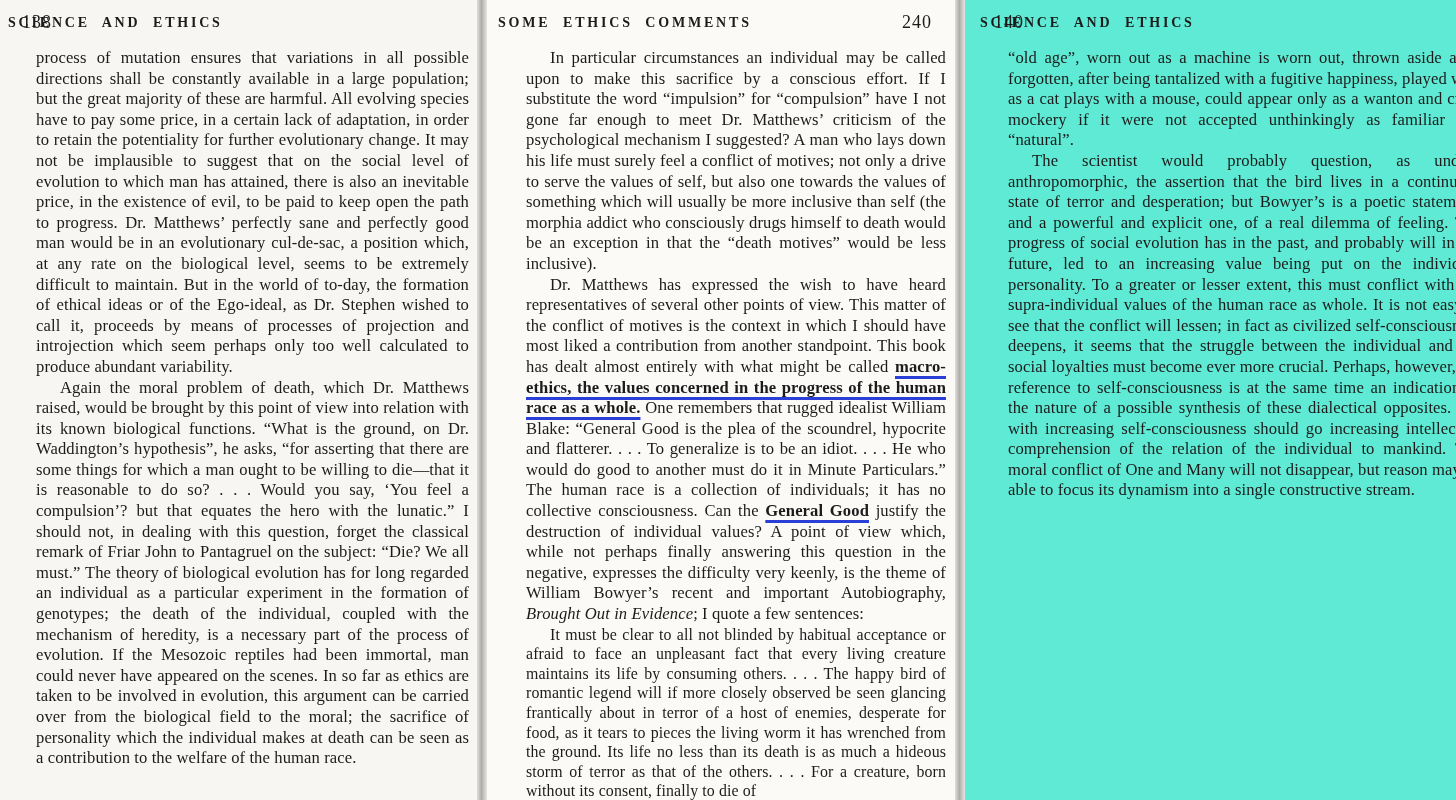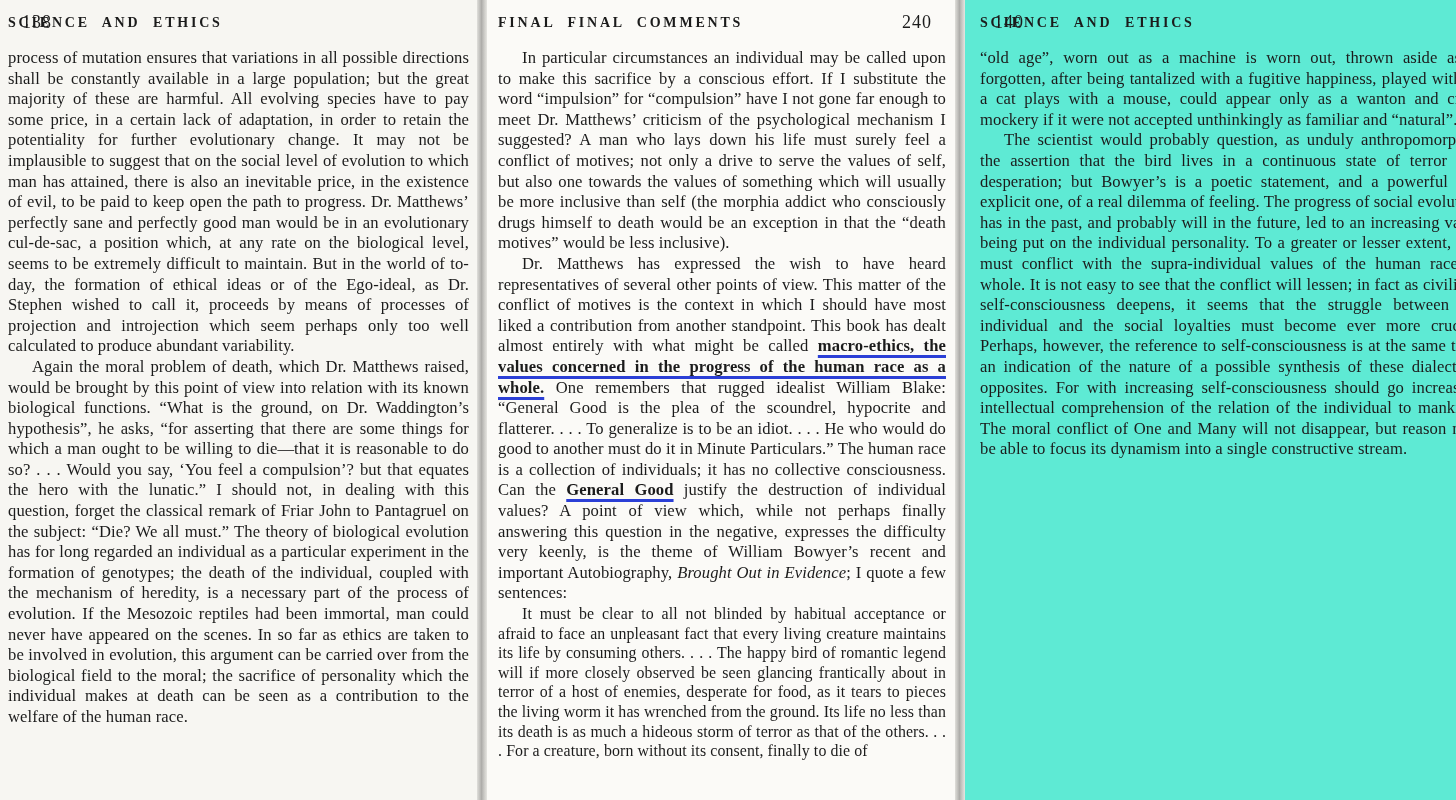--- a/index.html
+++ b/index.html
@@ -47,20 +47,21 @@
     letter-spacing: 1px;
   }
   .folio-left  { left: 14px; }
   .folio-right { right: 14px; }
 
   .body-text p {
     font-size: 16.6px;
     line-height: 20.6px;
     text-align: justify;
     letter-spacing: 0.1px;
+    margin-left: 28px;
   }
   .body-text p.indent { text-indent: 24px; }
 
   .quote-block {
     font-size: 15.9px !important;
     line-height: 19.6px !important;
   }
 
   .u-blue {
     text-decoration: underline;
@@ -85,21 +86,21 @@
       <p>process of mutation ensures that variations in all possible directions shall be constantly available in a large population; but the great majority of these are harmful. All evolving species have to pay some price, in a certain lack of adaptation, in order to retain the potentiality for further evolutionary change. It may not be implausible to suggest that on the social level of evolution to which man has attained, there is also an inevitable price, in the existence of evil, to be paid to keep open the path to progress. Dr. Matthews’ perfectly sane and perfectly good man would be in an evolutionary cul-de-sac, a position which, at any rate on the biological level, seems to be extremely difficult to maintain. But in the world of to-day, the formation of ethical ideas or of the Ego-ideal, as Dr. Stephen wished to call it, proceeds by means of processes of projection and introjection which seem perhaps only too well calculated to produce abundant variability.</p>
       <p class="indent">Again the moral problem of death, which Dr. Matthews raised, would be brought by this point of view into relation with its known biological functions. “What is the ground, on Dr. Waddington’s hypothesis”, he asks, “for asserting that there are some things for which a man ought to be willing to die—that it is reasonable to do so? . . . Would you say, ‘You feel a compulsion’? but that equates the hero with the lunatic.” I should not, in dealing with this question, forget the classical remark of Friar John to Pantagruel on the subject: “Die? We all must.” The theory of biological evolution has for long regarded an individual as a particular experiment in the formation of genotypes; the death of the individual, coupled with the mechanism of heredity, is a necessary part of the process of evolution. If the Mesozoic reptiles had been immortal, man could never have appeared on the scenes. In so far as ethics are taken to be involved in evolution, this argument can be carried over from the biological field to the moral; the sacrifice of personality which the individual makes at death can be seen as a contribution to the welfare of the human race.</p>
     </div>
   </div>
 
   <div class="gutter gutter-1"></div>
 
   <div class="page page-mid">
     <div class="pagehead">
       <span class="folio folio-right">240</span>
-      <div class="running-title">FINAL FINAL COMMENTS</div>
+      <div class="running-title">SOME ETHICS COMMENTS</div>
     </div>
     <div class="body-text">
       <p class="indent">In particular circumstances an individual may be called upon to make this sacrifice by a conscious effort. If I substitute the word “impulsion” for “compulsion” have I not gone far enough to meet Dr. Matthews’ criticism of the psychological mechanism I suggested? A man who lays down his life must surely feel a conflict of motives; not only a drive to serve the values of self, but also one towards the values of something which will usually be more inclusive than self (the morphia addict who consciously drugs himself to death would be an exception in that the “death motives” would be less inclusive).</p>
       <p class="indent"><span>Dr. Matthews has expressed the wish to have heard representatives of several other points of view. This matter of the conflict of motives is the context in which I should have most liked a contribution from another standpoint. This book has dealt almost entirely with what might be called </span><span class="u-blue">macro-ethics, the values concerned in the progress of the human race as a whole.</span><span> One remembers that rugged idealist William Blake: “General Good is the plea of the scoundrel, hypocrite and flatterer. . . . To generalize is to be an idiot. . . . He who would do good to another must do it in Minute Particulars.” The human race is a collection of individuals; it has no collective consciousness. Can the </span><span class="u-blue">General Good</span><span> justify the destruction of individual values? A point of view which, while not perhaps finally answering this question in the negative, expresses the difficulty very keenly, is the theme of William Bowyer’s recent and important Autobiography, </span><span class="ital">Brought Out in Evidence</span><span>; I quote a few sentences:</span></p>
       <p class="indent quote-block">It must be clear to all not blinded by habitual acceptance or afraid to face an unpleasant fact that every living creature maintains its life by consuming others. . . . The happy bird of romantic legend will if more closely observed be seen glancing frantically about in terror of a host of enemies, desperate for food, as it tears to pieces the living worm it has wrenched from the ground. Its life no less than its death is as much a hideous storm of terror as that of the others. . . . For a creature, born without its consent, finally to die of</p>
     </div>
   </div>
 
   <div class="gutter gutter-2"></div>
 

